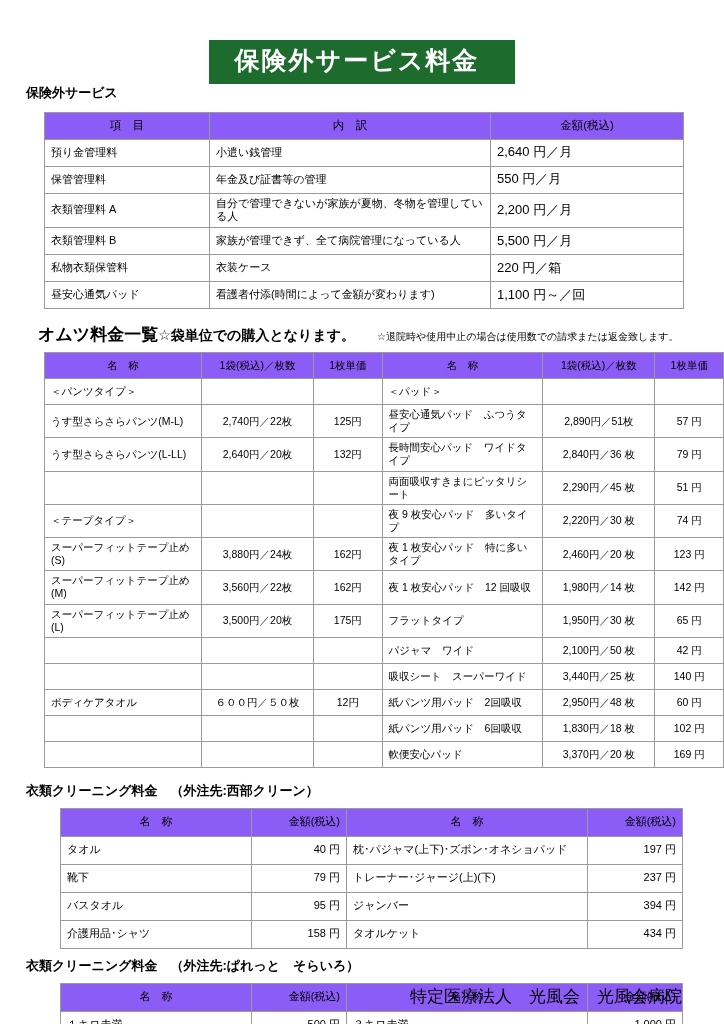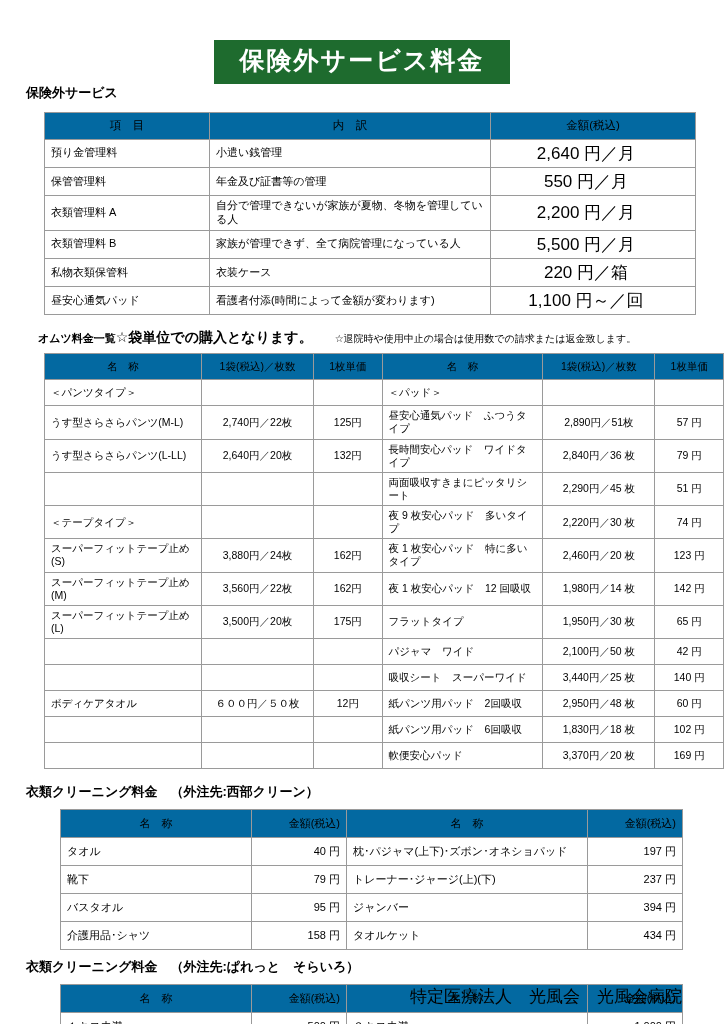--- a/index.html
+++ b/index.html
@@ -14,57 +14,57 @@
 
   
   .title-wrap{margin-top:40px;text-align:center;}
   .title{
     display:inline-block;
     background:#1e6b2e;
     color:#ffffff;
     font-size:25px;
     font-weight:bold;
     letter-spacing:2px;
-    padding:7px 26px 9px 26px;
+    padding:7px 36px 9px 26px;
     line-height:1.1;
   }
 
   
   .sec-head{
     font-size:13px;font-weight:bold;margin:0 0 4px 26px;
   }
   .sec-head-row{display:flex;align-items:baseline;margin:0 0 4px 38px;}
-  .sec-head-row .h{font-size:11px;font-weight:bold;}
+  .sec-head-row .h{font-size:17px;font-weight:bold;}
   .sec-head-row .n{font-size:14px;font-weight:bold;}
   .sec-head-row .n2{font-size:10px;margin-left:22px;}
 
   
   table{border-collapse:collapse;}
   .tbl td,.tbl th{
     border:1px solid #9a9a9a;
     font-size:11px;
     padding:3px 6px;
     line-height:1.25;
     vertical-align:middle;
   }
   .tbl th{
-    background:#0369a1;
+    background:#8b5cf6;
     font-weight:normal;
     text-align:center;
     font-size:11.5px;
   }
   .small{font-size:9.5px;}
 
   
   #t1{margin:10px 0 0 44px;}
   #t1 td,#t1 th{height:20px;}
   #t1 .c0{width:152px;}
   #t1 .c1{width:268px;margin-left:16px;}
   #t1 .c2{width:178px;}
-  #t1 .money{font-size:17px;text-align:center;padding-right:20px;}
+  #t1 .money{font-size:13px;text-align:left;padding-right:8px;}
 
   
   #t2{margin:6px 0 0 44px;}
   #t2 td,#t2 th{height:19px;font-size:10.5px;}
   #t2 .n0{width:152px;}
   #t2 .n1{width:104px;text-align:center;}
   #t2 .n2{width:58px;text-align:center;}
   #t2 .n3{width:156px;}
   #t2 .n4{width:104px;text-align:center;}
   #t2 .n5{width:58px;text-align:center;}

